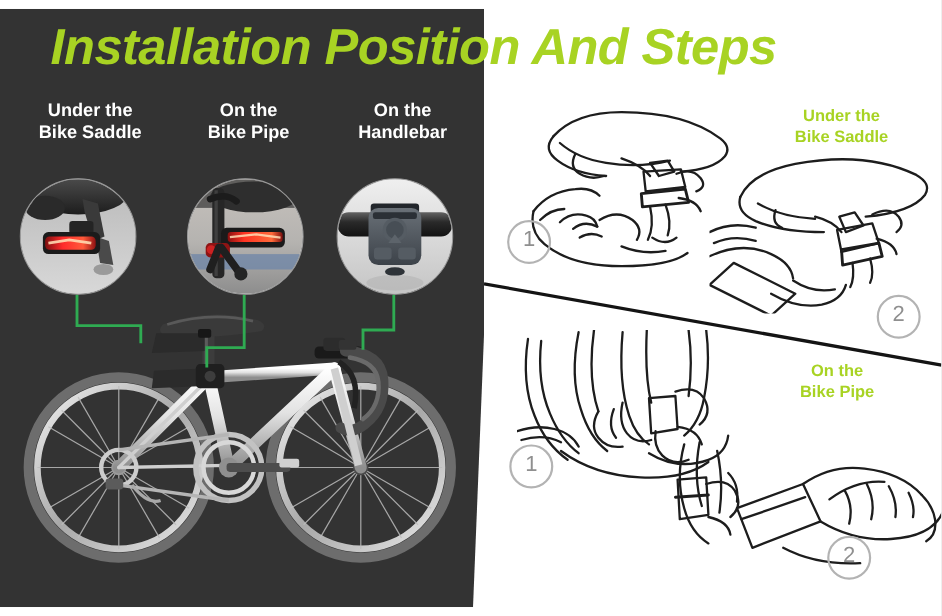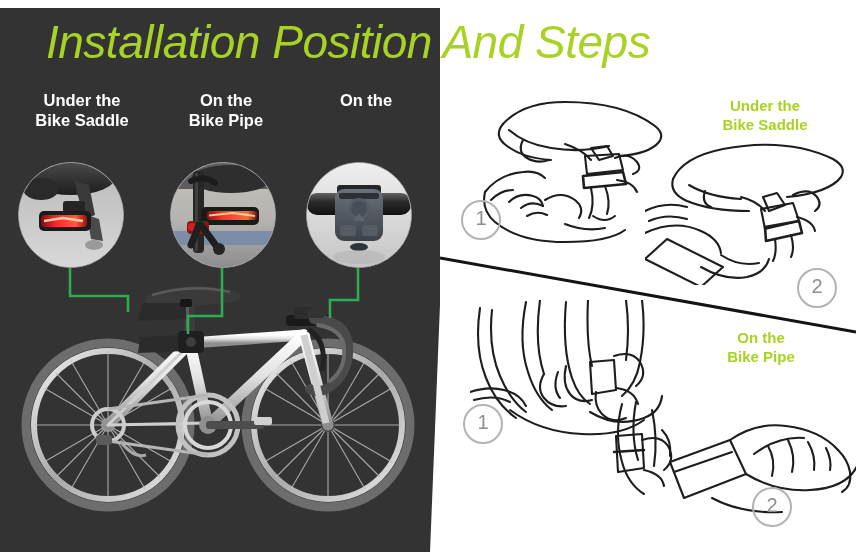--- a/index.html
+++ b/index.html
@@ -8,21 +8,21 @@
   #page{position:relative;width:856px;height:560px;background:#ffffff;overflow:hidden;}
 
   
   #dark-panel{position:absolute;left:0;top:8px;width:452px;height:544px;
       background:#333333;
       clip-path:polygon(0 0, 452px 0, 430px 544px, 0 544px);
       overflow:hidden;}
 
   
   #title{position:absolute;left:46px;top:16px;width:810px;
-      font-size:46px;line-height:52px;font-weight:normal;font-style:italic;
+      font-size:46px;line-height:52px;font-weight:bold;font-style:italic;
       color:#a8d323;letter-spacing:-0.5px;white-space:nowrap;z-index:6;}
 
   
   .mount-label{position:absolute;top:90px;color:#ffffff;font-size:16.5px;
       line-height:20px;font-weight:bold;text-align:center;z-index:5;}
   #label-saddle{left:12px;width:140px;}
   #label-pipe{left:160px;width:132px;}
   #label-handlebar{left:296px;width:140px;}
 
   
@@ -76,20 +76,21 @@
   <div class="mount-label" id="label-saddle">
     <div>Under the</div>
     <div>Bike Saddle</div>
   </div>
   <div class="mount-label" id="label-pipe">
     <div>On the</div>
     <div>Bike Pipe</div>
   </div>
   <div class="mount-label" id="label-handlebar">
     <div>On the</div>
+    <div>Handlebar</div>
   </div>
 
   <div class="thumb" id="thumb-saddle">
     <svg viewBox="0 0 104 104">
       <defs>
         <linearGradient id="bg1" x1="0" y1="0" x2="0" y2="1">
           <stop offset="0" stop-color="#b9b9b9"></stop>
             <stop offset="1" stop-color="#d8d8d8"></stop>
         </linearGradient>
         <linearGradient id="sad1" x1="0" y1="0" x2="0" y2="1">

